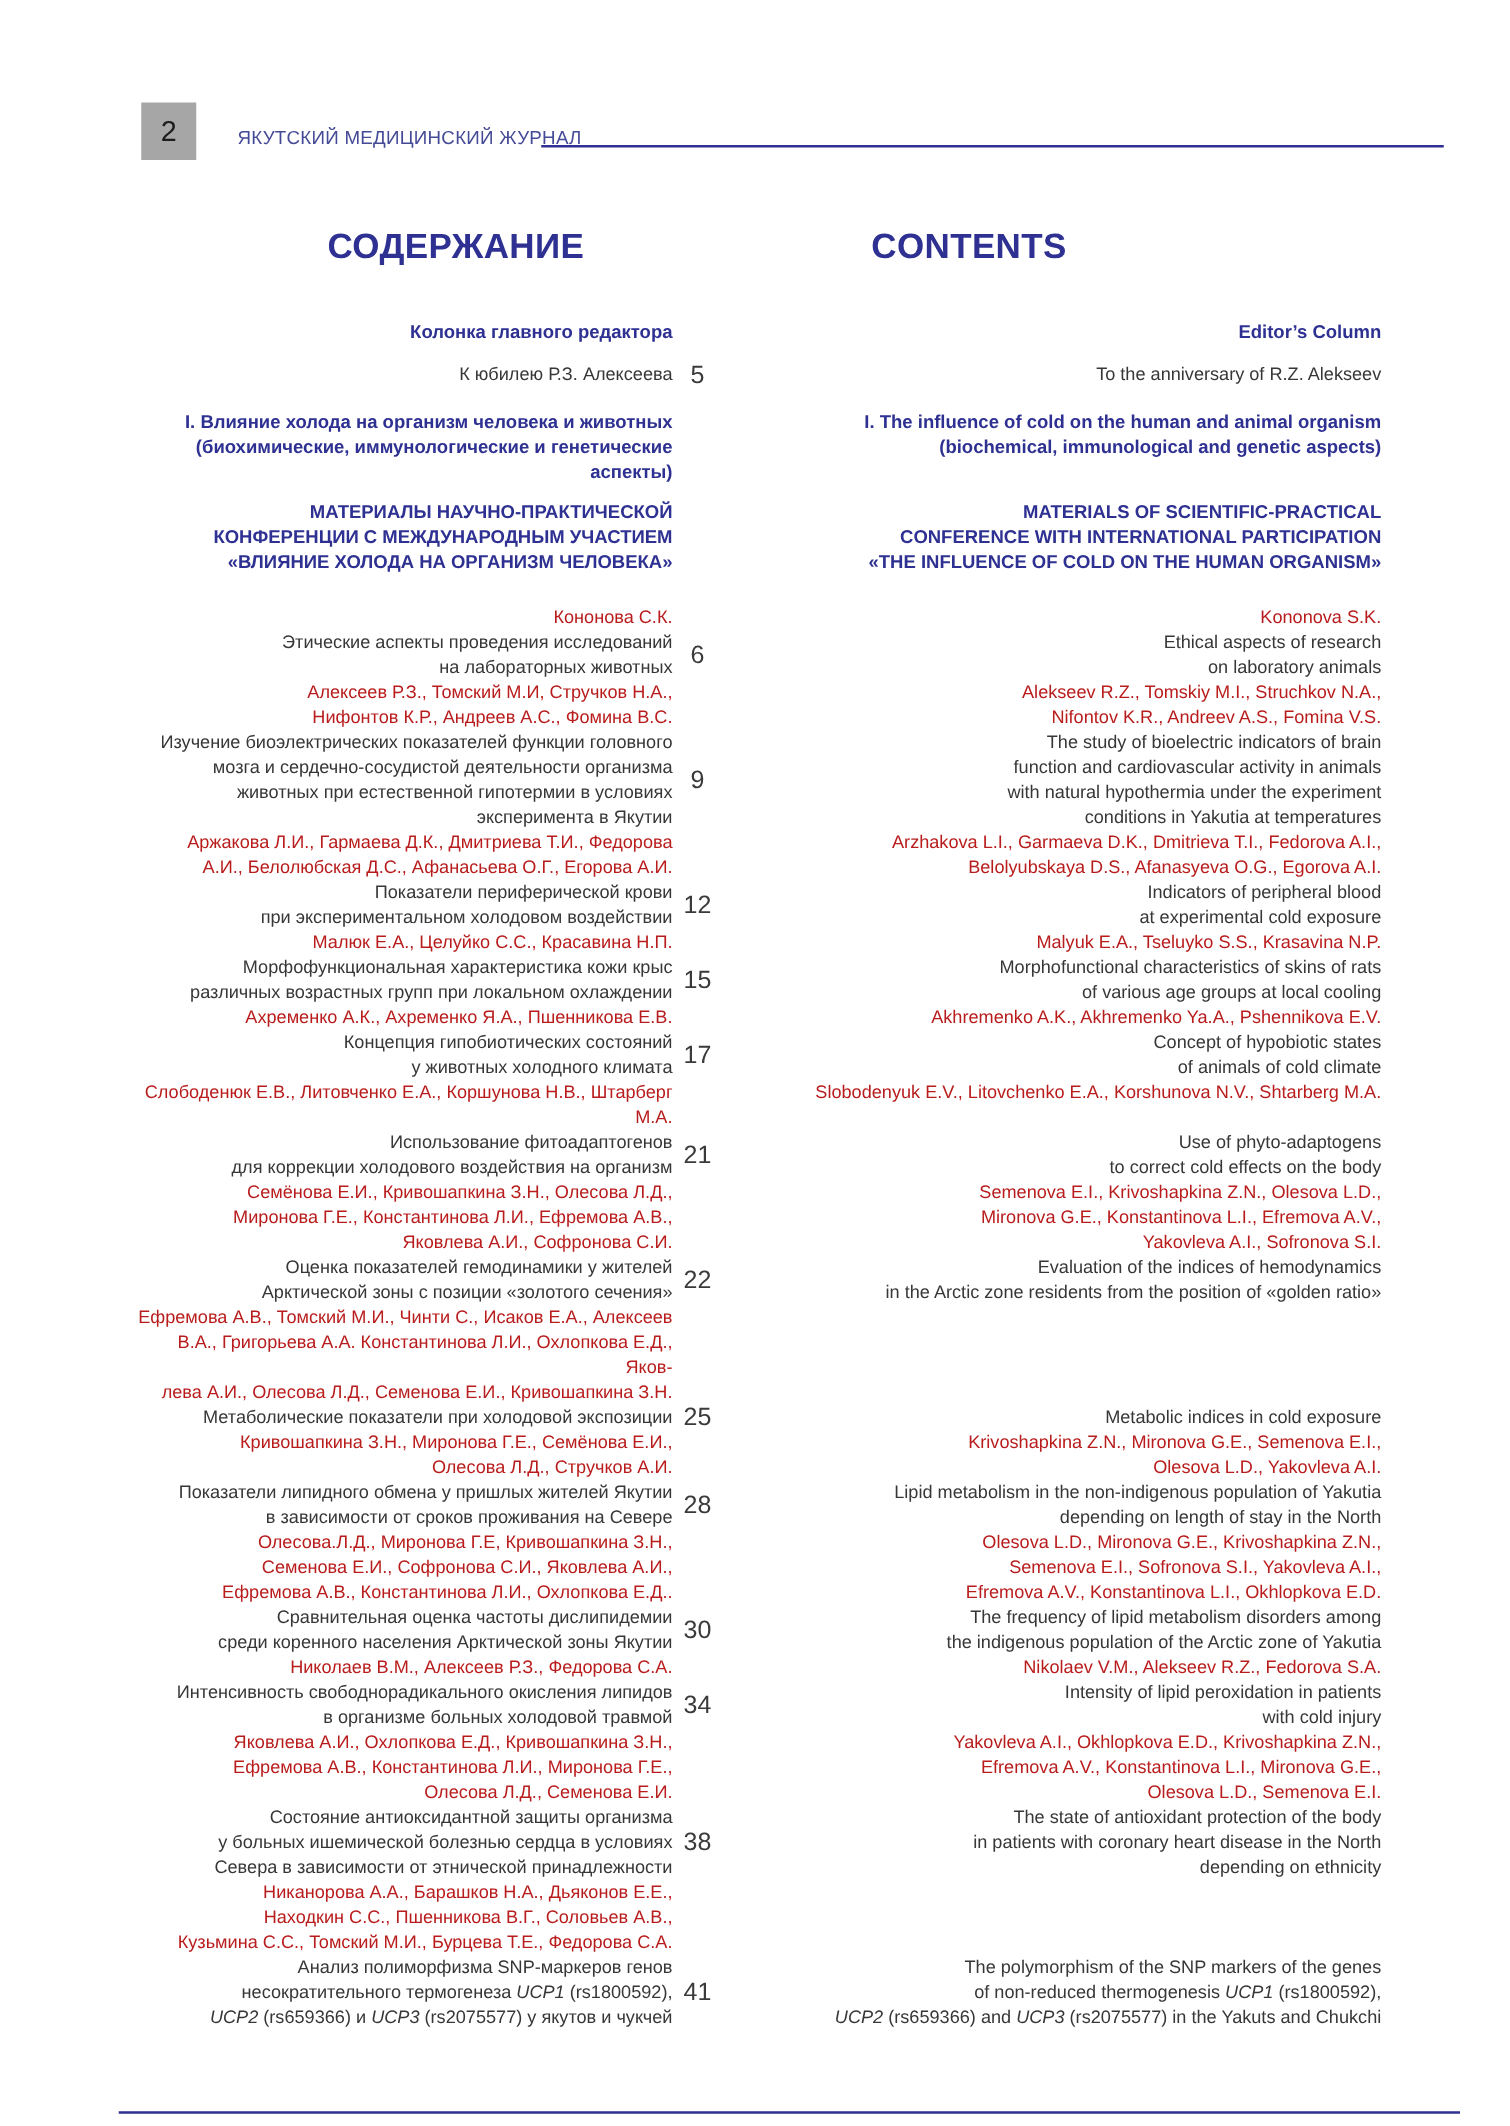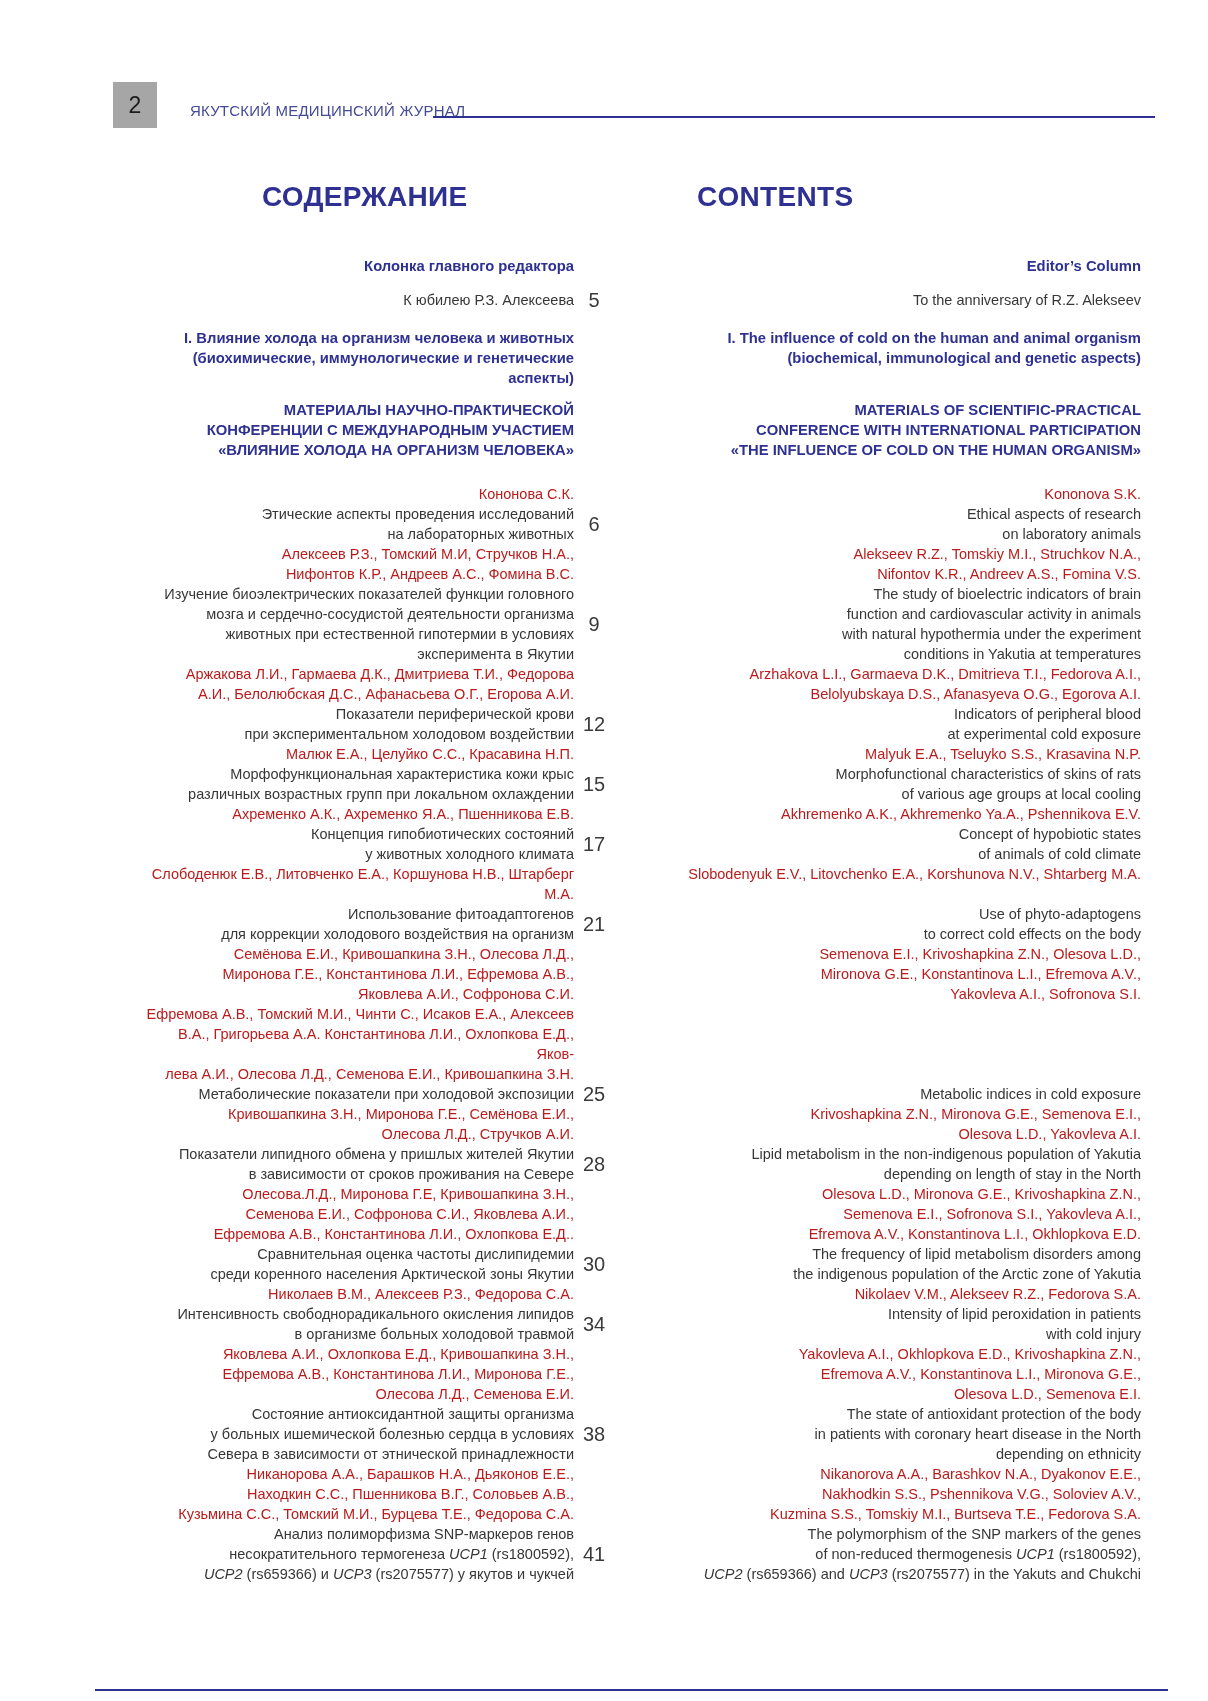--- a/index.html
+++ b/index.html
@@ -46,21 +46,20 @@
   .heading-en { left: 697px; }
   
   .toc {
     position: absolute; left: 105px; top: 256px;
     width: 1000px;
     font-size: 14.5px; line-height: 20px;
   }
   .row {
     display: grid;
     grid-template-columns: 433px 40px 527px;
-    margin-left: 36px;
   }
   .ru { text-align: right; white-space: pre-line; }
   .en { text-align: right;  white-space: pre-line; }
   .num {
     display: flex; align-items: center; justify-content: center;
     font-size: 20px; line-height: 1; color: #3a3a3a;
   }
   .bold-navy { font-weight: bold; color: #2e3192; font-size: 14.8px; }
   .authors-row .ru, .authors-row .en { color: #b91c1c; }
   .mb14 { margin-bottom: 14px; }
@@ -213,20 +212,27 @@
   <div class="entry">
     <div class="row authors-row">
       <div class="ru">Семёнова Е.И., Кривошапкина З.Н., Олесова Л.Д.,
 Миронова Г.Е., Константинова Л.И., Ефремова А.В.,
 Яковлева А.И., Софронова С.И.</div>
       <div></div>
       <div class="en">Semenova E.I., Krivoshapkina Z.N., Olesova L.D.,
 Mironova G.E., Konstantinova L.I., Efremova A.V.,
 Yakovleva A.I., Sofronova S.I.</div>
     </div>
+    <div class="row title-row">
+      <div class="ru">Оценка показателей гемодинамики у жителей
+Арктической зоны с позиции «золотого сечения»</div>
+      <div class="num">22</div>
+      <div class="en">Evaluation of the indices of hemodynamics
+in the Arctic zone residents from the position of «golden ratio»</div>
+    </div>
   </div>
 
   <div class="entry">
     <div class="row authors-row">
       <div class="ru">Ефремова А.В., Томский М.И., Чинти С., Исаков Е.А., Алексеев
 В.А., Григорьева А.А. Константинова Л.И., Охлопкова Е.Д., Яков-
 лева А.И., Олесова Л.Д., Семенова Е.И., Кривошапкина З.Н.</div>
       <div></div>
     </div>
     <div class="row title-row">
@@ -307,23 +313,20 @@
 depending on ethnicity</div>
     </div>
   </div>
 
   <div class="entry">
     <div class="row authors-row">
       <div class="ru">Никанорова А.А., Барашков Н.А., Дьяконов Е.Е.,
 Находкин С.С., Пшенникова В.Г., Соловьев А.В.,
 Кузьмина С.С., Томский М.И., Бурцева Т.Е., Федорова С.А.</div>
       <div></div>
-      <div class="en">Nikanorova A.A., Barashkov N.A., Dyakonov E.E.,
-Nakhodkin S.S., Pshennikova V.G., Soloviev A.V.,
-Kuzmina S.S., Tomskiy M.I., Burtseva T.E., Fedorova S.A.</div>
     </div>
     <div class="row title-row">
       <div class="ru">Анализ полиморфизма SNP-маркеров генов
 несократительного термогенеза <i>UCP1</i> (rs1800592),
 <i>UCP2</i> (rs659366) и <i>UCP3</i> (rs2075577) у якутов и чукчей</div>
       <div class="num">41</div>
       <div class="en">The polymorphism of the SNP markers of the genes
 of non-reduced thermogenesis <i>UCP1</i> (rs1800592),
 <i>UCP2</i> (rs659366) and <i>UCP3</i> (rs2075577) in the Yakuts and Chukchi</div>
     </div>

